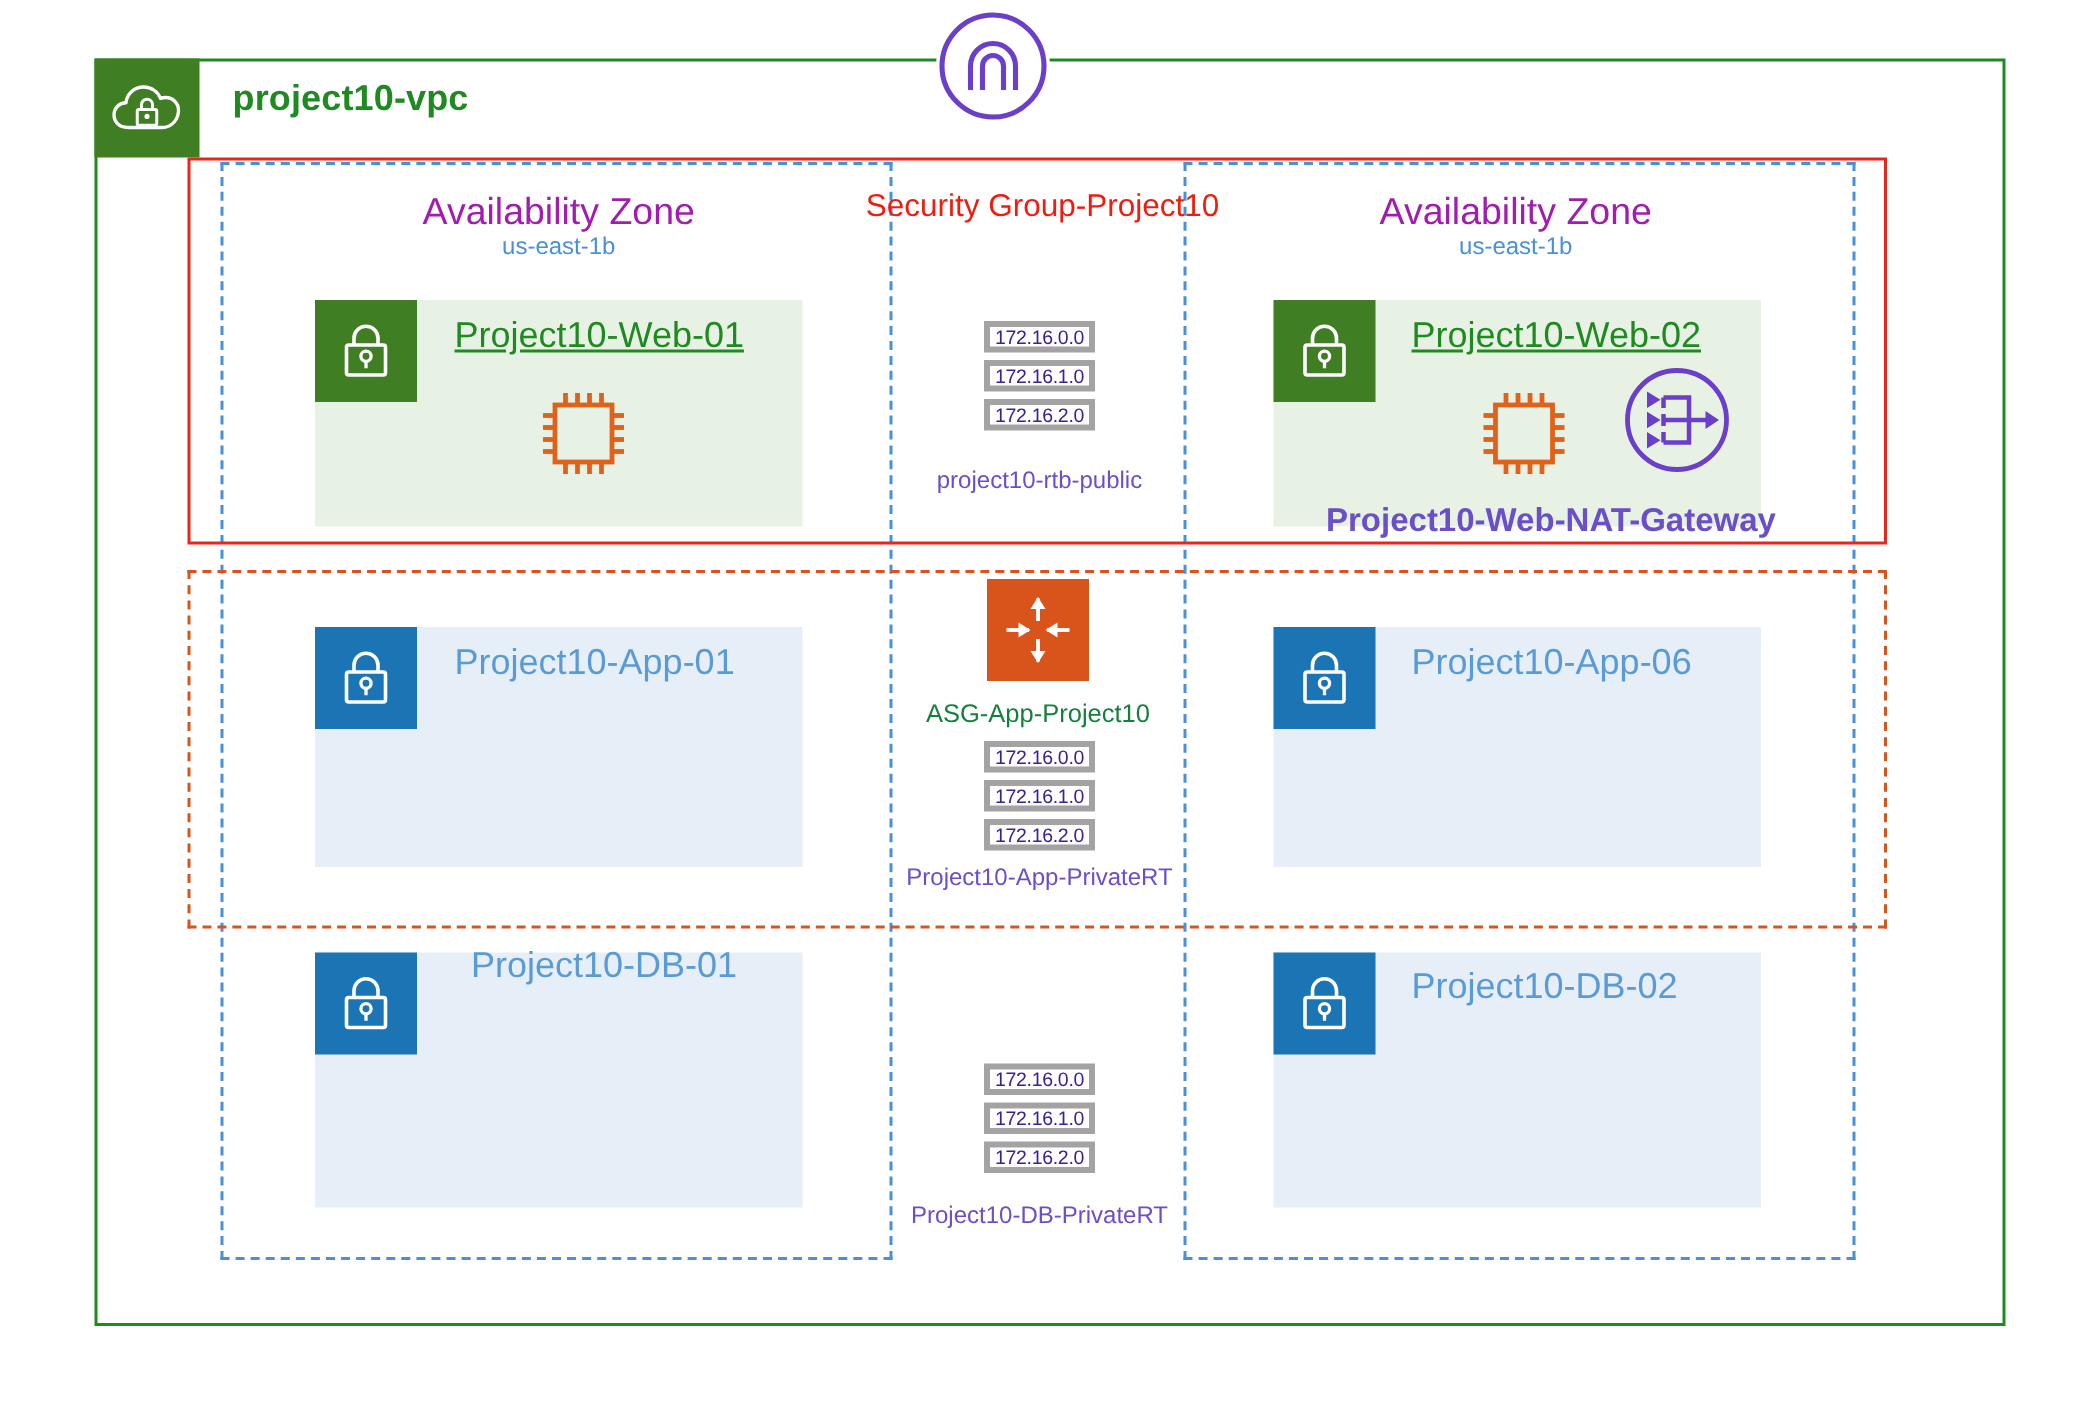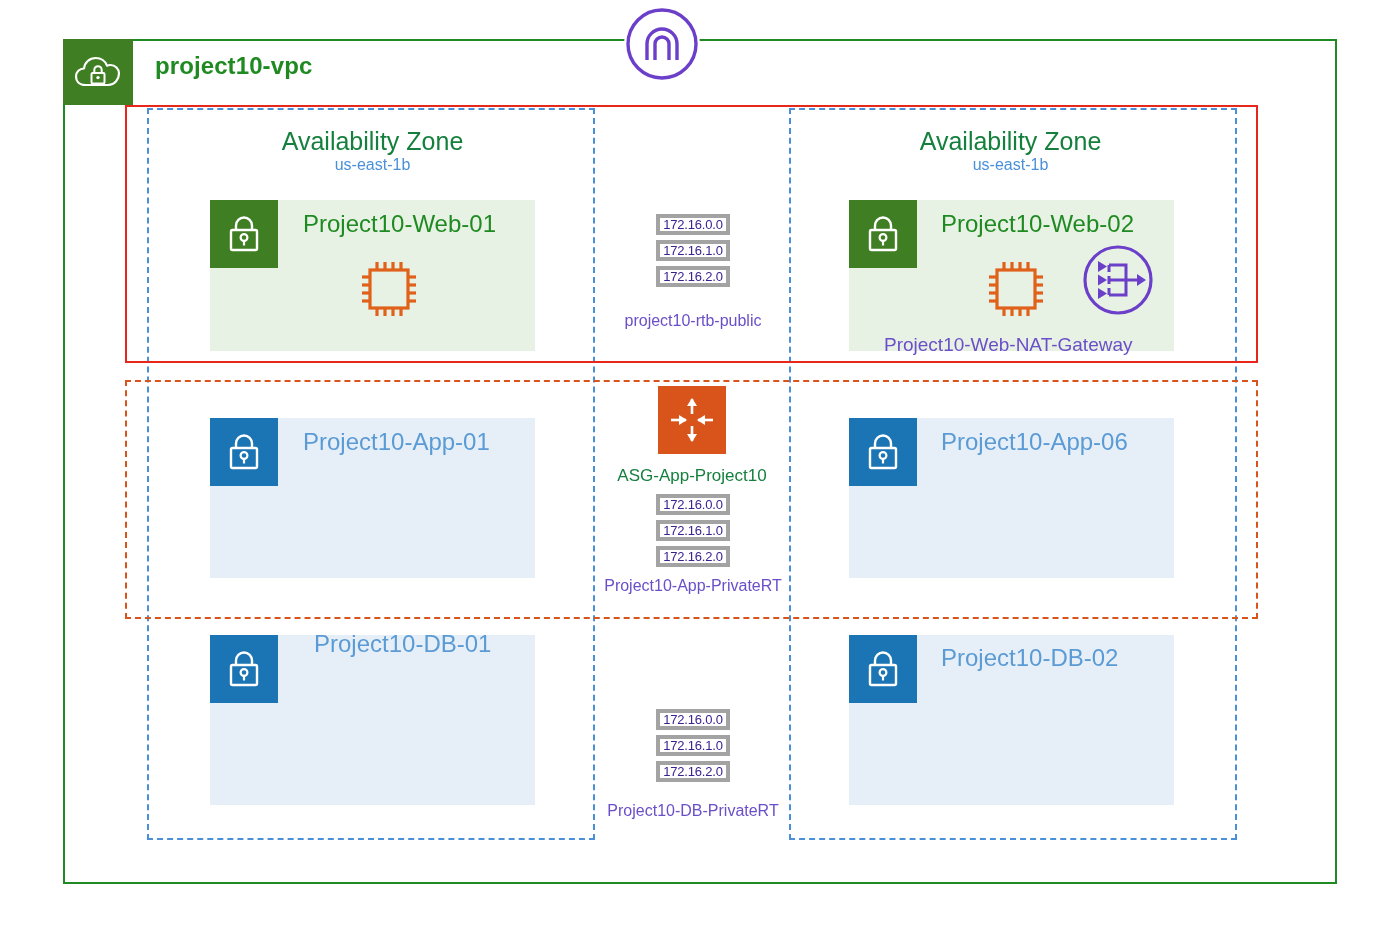--- a/index.html
+++ b/index.html
@@ -48,41 +48,41 @@
 
   
   .az-box{
     position:absolute;border:2.5px dashed #4a90d9;box-sizing:border-box;
     background:transparent;
   }
   .az-left{left:147px;top:108px;width:448px;height:732px;}
   .az-right{left:789px;top:108px;width:448px;height:732px;}
 
   .az-title{position:absolute;text-align:center;white-space:nowrap;}
-  .az-title .az-name{font-size:25px;color:#15803d;line-height:1.12;}
+  .az-title .az-name{font-size:25px;color:#a21caf;line-height:1.12;}
   .az-title .az-sub{font-size:16px;color:#4a90d9;line-height:1.3;}
   .az-title-left{left:210px;top:127px;width:325px;}
   .az-title-right{left:848px;top:127px;width:325px;}
 
   
   .subnet{position:absolute;box-sizing:border-box;}
   .subnet-public{background:#e8f2e4;}
   .subnet-private{background:#e6eff7;}
 
   .lock-badge{
     position:absolute;left:0;top:0;width:68px;height:68px;
     display:flex;align-items:center;justify-content:center;
   }
   .lock-green{background:#3f7e23;}
   .lock-blue{background:#1b74b4;}
 
   .node-label{
     position:absolute;font-size:24px;white-space:nowrap;line-height:1;
   }
-  .label-green{color:#1f8a21;}
+  .label-green{color:#1f8a21;text-decoration:underline;}
   .label-blue{color:#5b9bd5;}
 
   
   .rtb{position:absolute;display:flex;flex-direction:column;align-items:center;}
   .cidr{
     width:74px;height:21px;margin-bottom:5px;
     border:4px solid #a3a3a3;box-sizing:border-box;background:#fff;
     display:flex;align-items:center;justify-content:center;
     font-size:13px;color:#3b2191;letter-spacing:-.2px;
   }
@@ -94,21 +94,21 @@
   .asg-icon{
     position:absolute;width:68px;height:68px;background:#d9541a;
     display:flex;align-items:center;justify-content:center;
   }
   .asg-icon-label{
     position:absolute;font-size:17px;color:#15803d;white-space:nowrap;text-align:center;
   }
 
   
   .nat-icon{position:absolute;width:74px;height:74px;}
-  .nat-label{position:absolute;font-size:19px;color:#6b4fc9;white-space:nowrap;}
+  .nat-label{position:absolute;font-size:22px;color:#6b4fc9;white-space:nowrap;font-weight:bold;}
 
   
   .chip{position:absolute;width:68px;height:68px;}
   svg{display:block;overflow:visible;}
 </style>
 </head>
 <body>
 
 <div class="canvas">
 
@@ -130,20 +130,21 @@
       <circle cx="38" cy="38" r="34" fill="#ffffff" stroke="#6b3fc9" stroke-width="3.4"></circle>
       <path d="M23 54 V38 a15 15 0 0 1 30 0 V54" fill="none" stroke="#6b3fc9" stroke-width="3.4"></path>
       <path d="M31 54 V38 a7 7 0 0 1 14 0 V54" fill="none" stroke="#6b3fc9" stroke-width="3.4"></path>
     </svg>
   </div>
 
   <div class="az-box az-left"></div>
   <div class="az-box az-right"></div>
 
   <div class="sec-group-box"></div>
+  <div class="sec-group-label">Security Group-Project10</div>
 
   <div class="asg-box"></div>
 
   <div class="az-title az-title-left">
     <div class="az-name">Availability Zone</div>
     <div class="az-sub">us-east-1b</div>
   </div>
   <div class="az-title az-title-right">
     <div class="az-name">Availability Zone</div>
     <div class="az-sub">us-east-1b</div>

